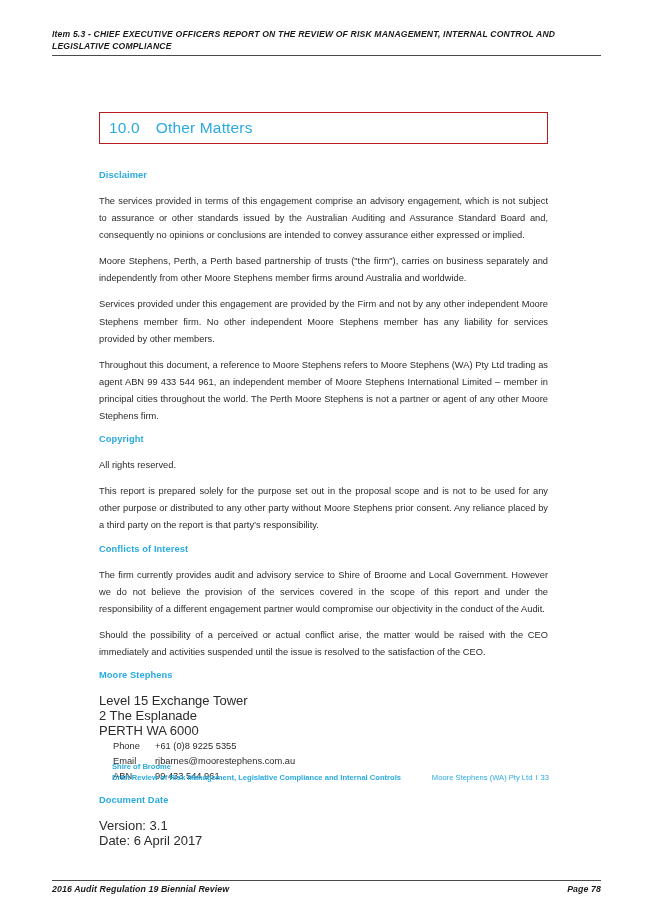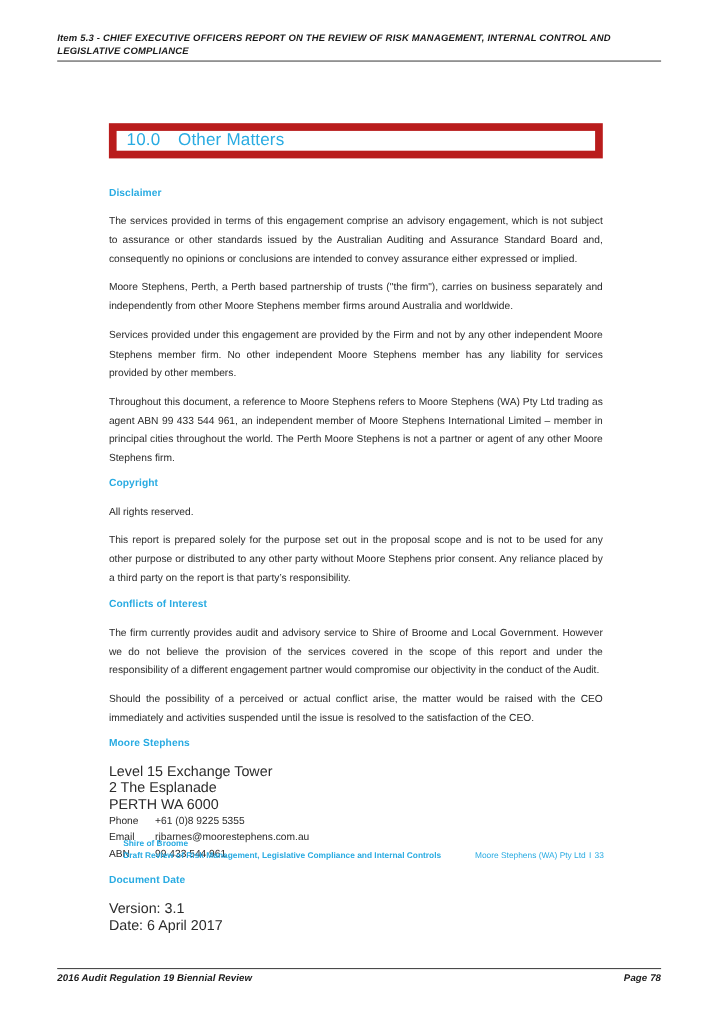--- a/index.html
+++ b/index.html
@@ -70,21 +70,21 @@
   
   #report {
     position: absolute;
     left: 99px;
     top: 112px;
     width: 449px;
   }
 
   
   #title-box {
-    border: 7px solid #b91c1c;
+    border: 1px solid #b91c1c;
     height: 32px;
     display: flex;
     align-items: center;
     padding-left: 9px;
     box-sizing: border-box;
     background: #ffffff;
   }
   #title-box .t-num {
     color: #29abe2;
     font-size: 15.5px;
@@ -123,20 +123,21 @@
   
   .gap-head { height: 13px; }
   .gap-para { height: 9px; }
 
   
   .detail-line {
     font-size: 9.3px;
     line-height: 15.2px;
     color: #2b2b2b;
     display: flex;
+    margin-left: 14px;
   }
   .detail-line .dl-label {
     width: 42px;
     flex: 0 0 42px;
   }
   .detail-line .dl-value {
     flex: 1 1 auto;
   }
   .plain-line {
     font-size: 13px;

